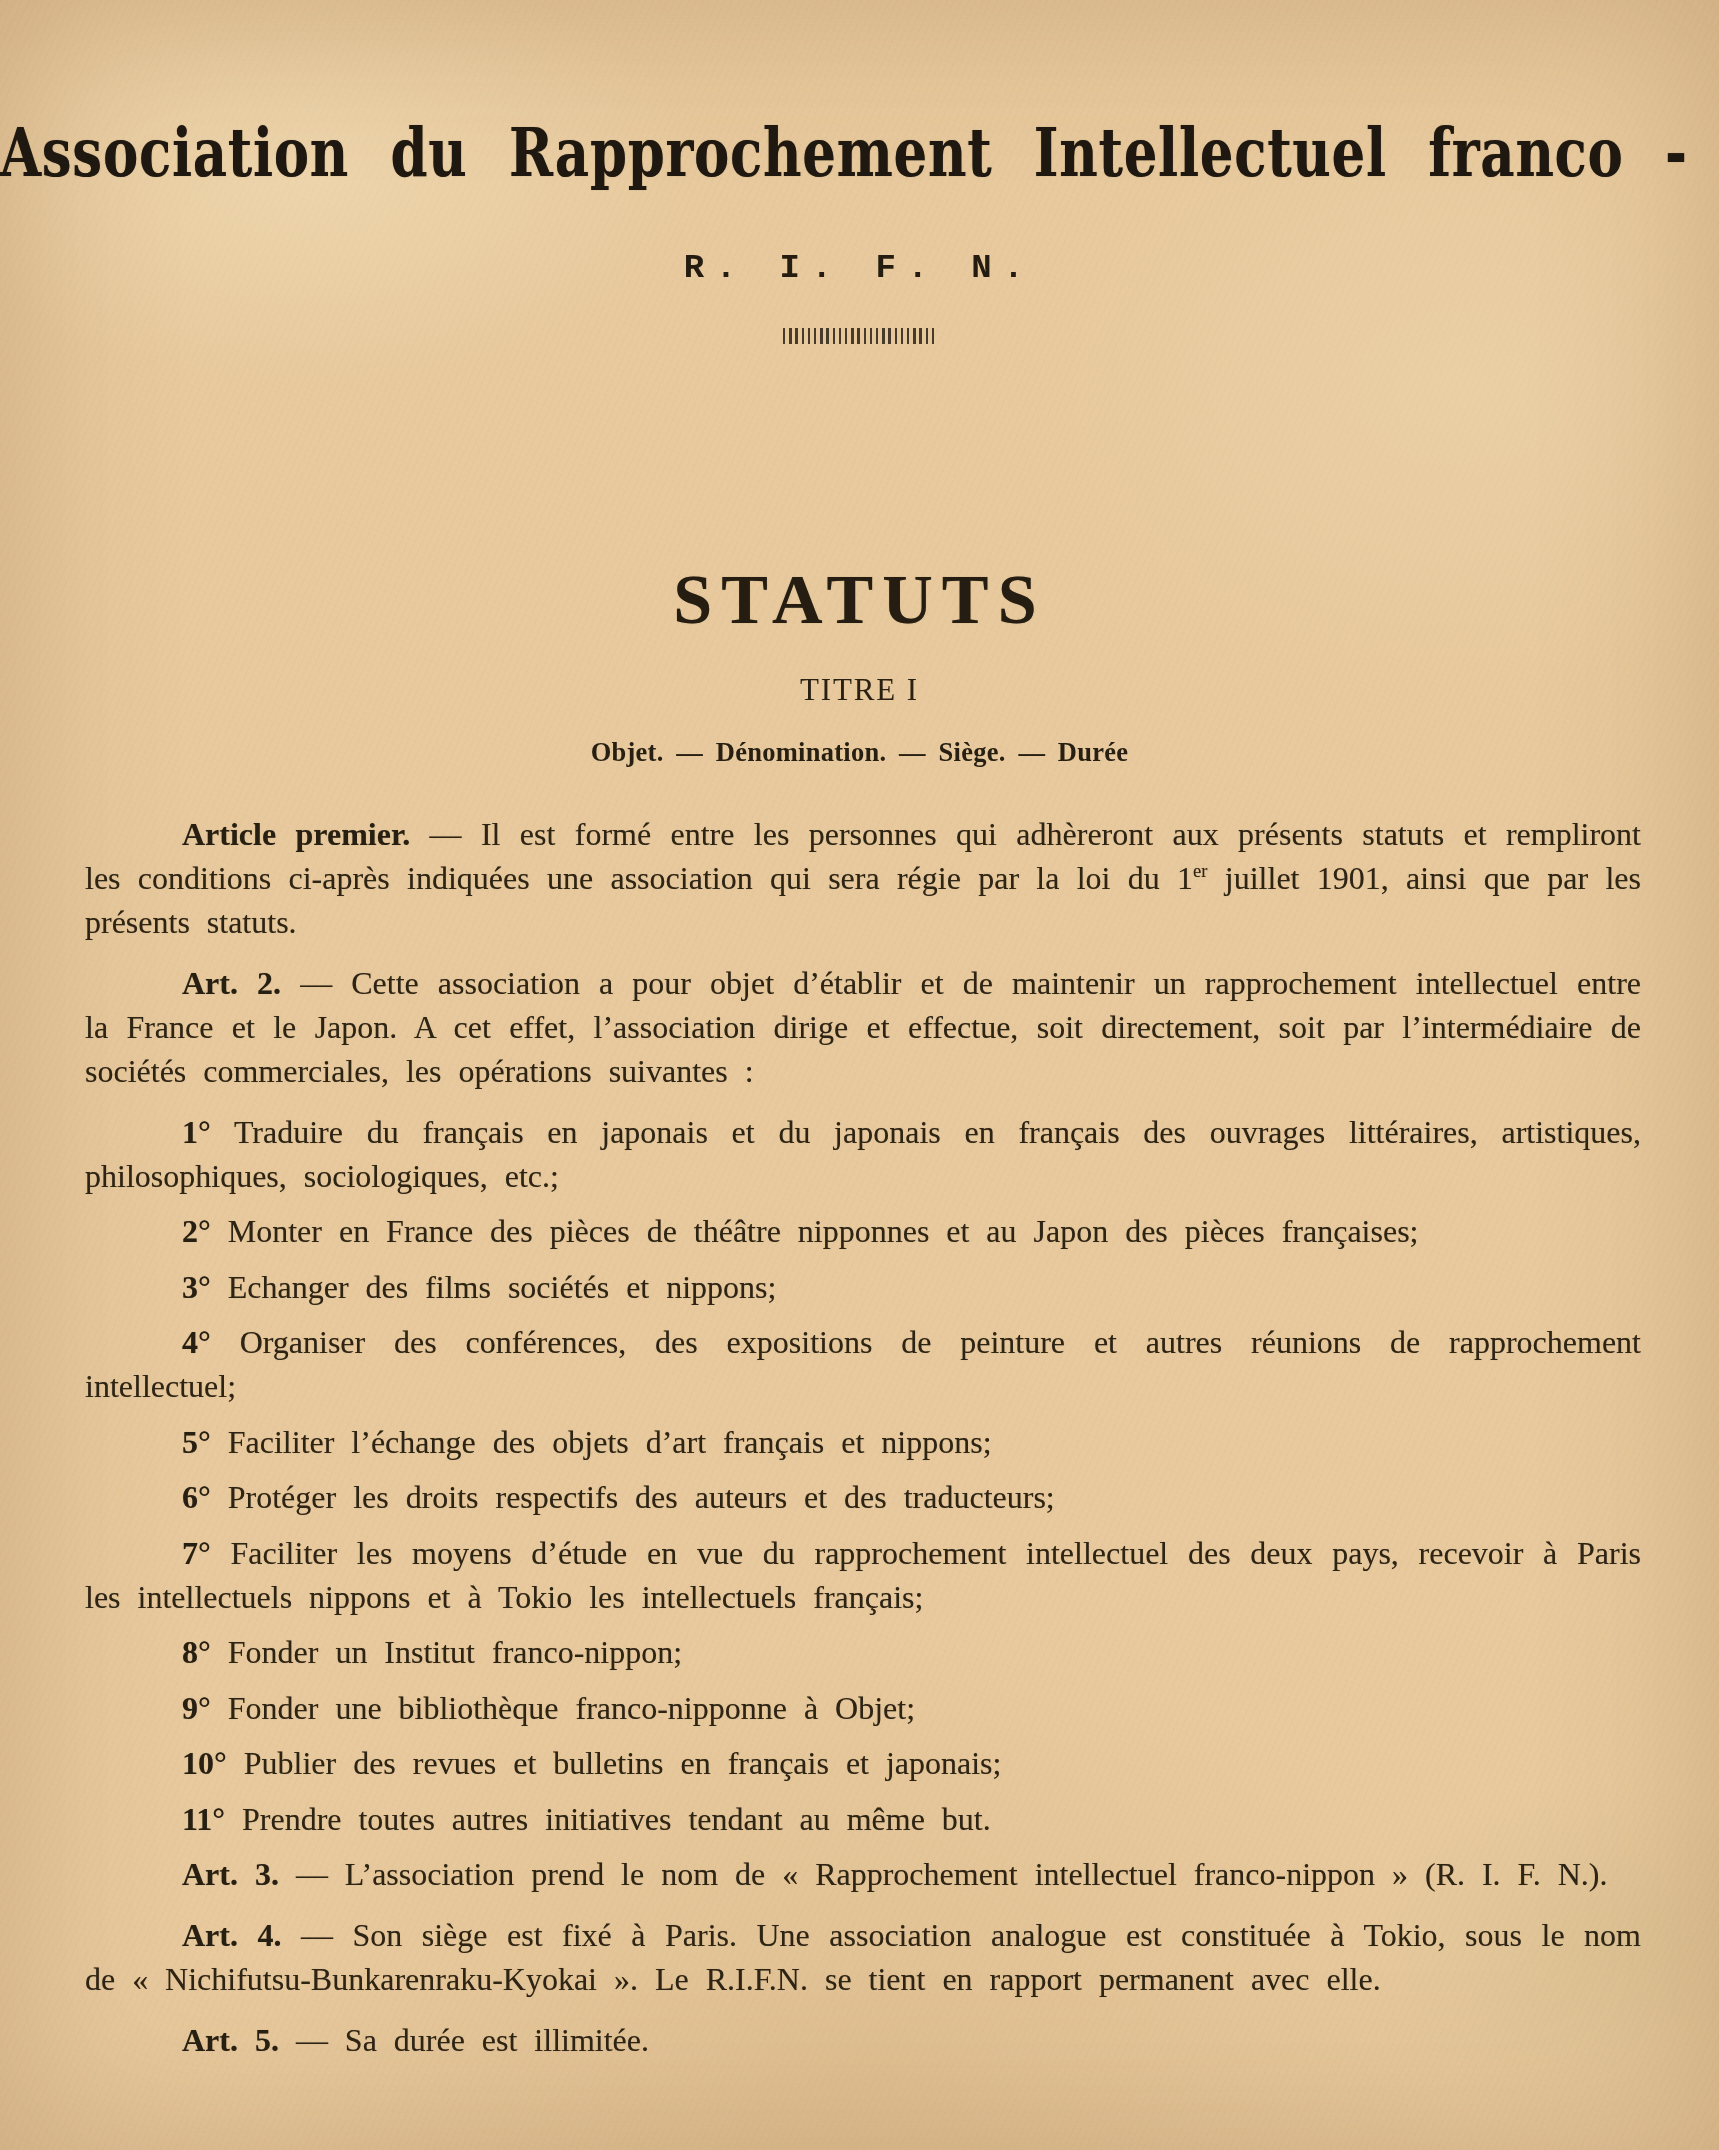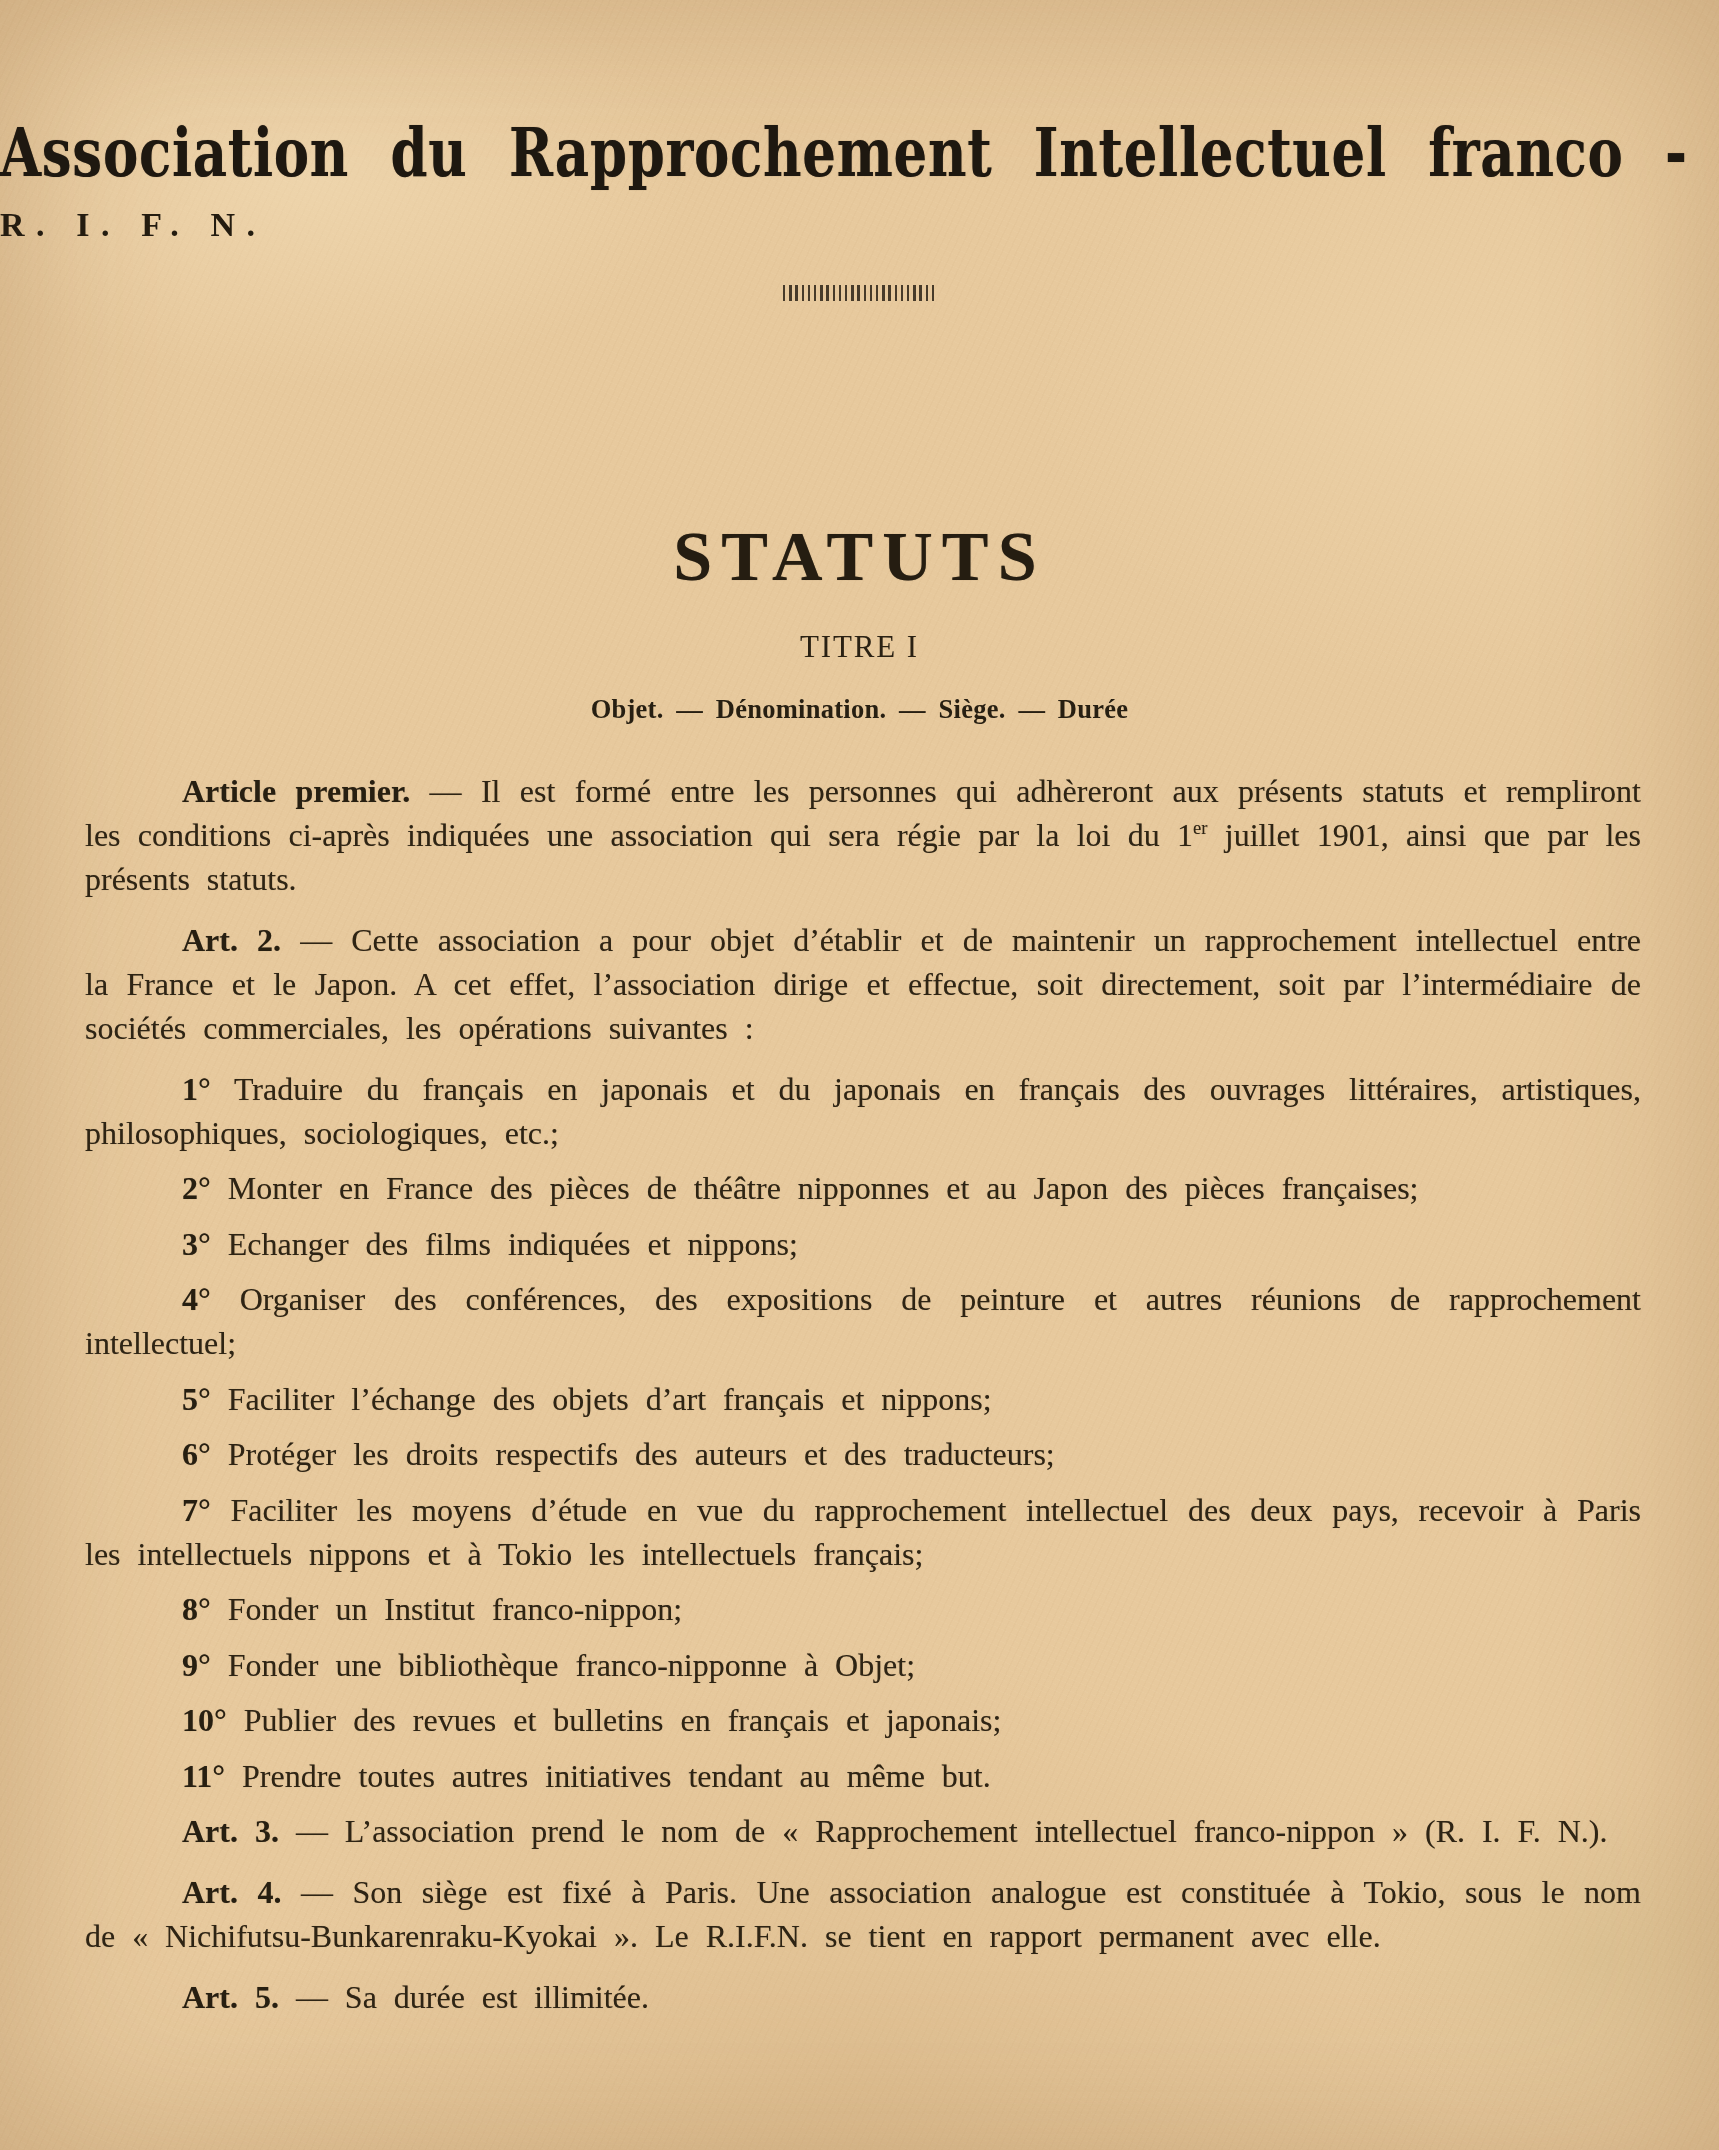--- a/index.html
+++ b/index.html
@@ -36,22 +36,23 @@
     line-height: 1;
     letter-spacing: 0.7px;
     word-spacing: 0.42em;
     color: #1e1810;
     transform: scaleY(1.28);
     transform-origin: top center;
     text-shadow: 0 0 0.7px rgba(40,28,14,0.55);
   }
 
   .acronym {
-    margin-top: 37px;
-    font-family: Liberation Serif, serif;
+    margin-top: 80px;
+    text-align: center;
+    font-family: Liberation Mono, monospace;
     font-weight: 700;
     font-size: 34px;
     line-height: 1;
     letter-spacing: 0.34em;
     color: #241c10;
   }
 
   .ornament {
     width: 153px;
     height: 16px;
@@ -141,21 +142,21 @@
         <span>Traduire du français en japonais et du japonais en français des ouvrages littéraires, artistiques, philosophiques, sociologiques, etc.;</span>
       </p>
 
       <p class="item">
         <span class="num">2°</span>
         <span>Monter en France des pièces de théâtre nipponnes et au Japon des pièces françaises;</span>
       </p>
 
       <p class="item">
         <span class="num">3°</span>
-        <span>Echanger des films indiquées et nippons;</span>
+        <span>Echanger des films sociétés et nippons;</span>
       </p>
 
       <p class="item">
         <span class="num">4°</span>
         <span>Organiser des conférences, des expositions de peinture et autres réunions de rapprochement intellectuel;</span>
       </p>
 
       <p class="item">
         <span class="num">5°</span>
         <span>Faciliter l’échange des objets d’art français et nippons;</span>

